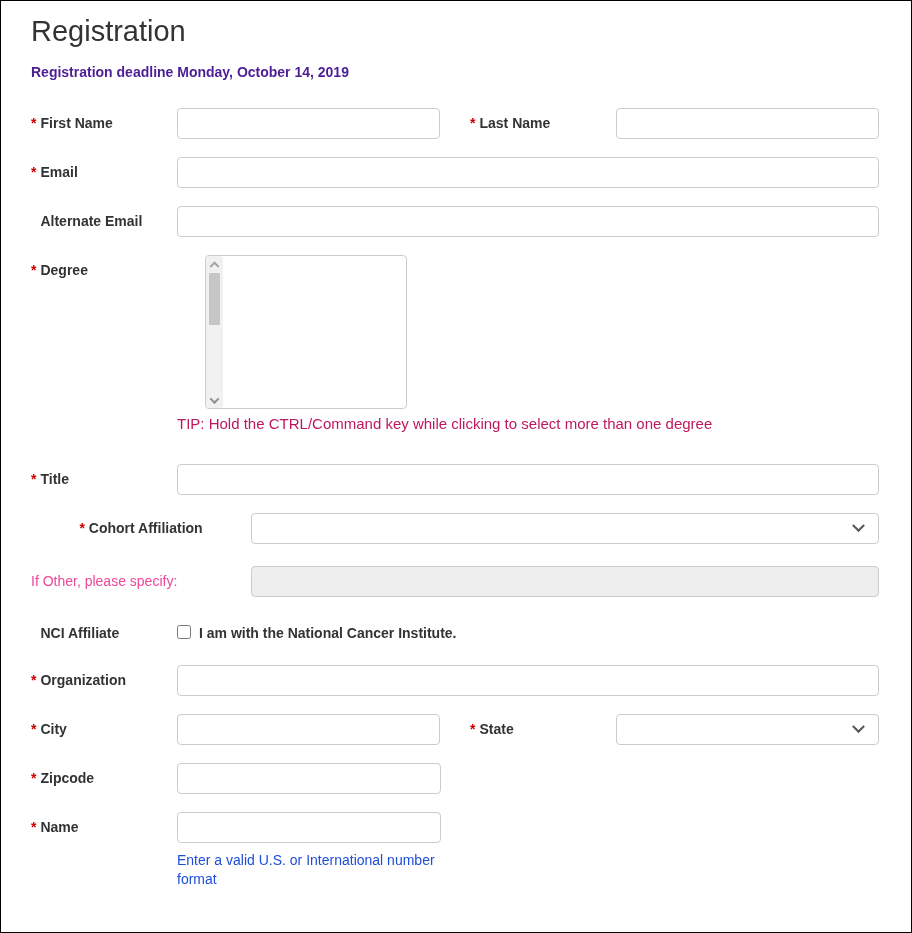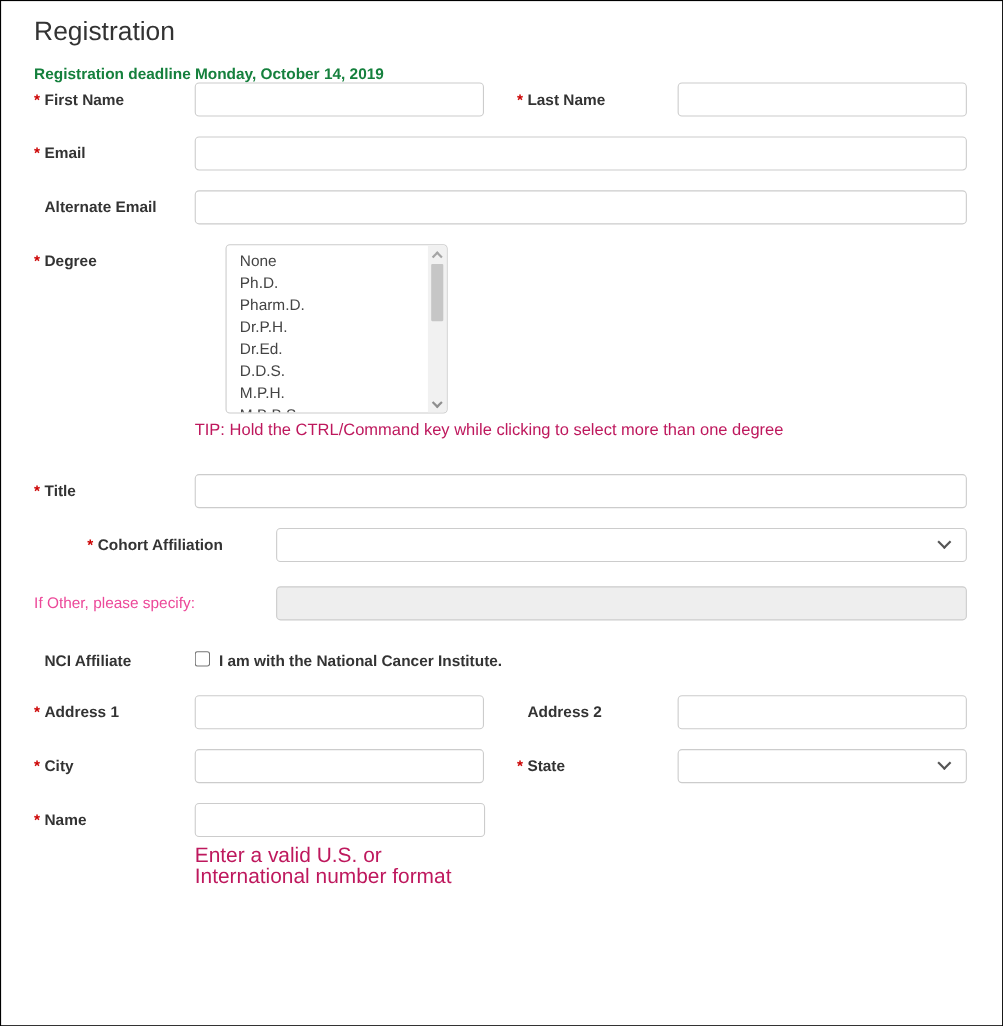--- a/index.html
+++ b/index.html
@@ -6,24 +6,24 @@
   html, body { background: #fff; }
   body {
     width: 912px; height: 933px;
     border: 1px solid #000;
     font-family: "Liberation Sans", "DejaVu Sans", sans-serif;
     font-size: 14px; color: #333;
     overflow: hidden;
   }
   .container { padding: 12px 32px 12px 30px; }
 
-  h1.page-title { font-size: 24px; font-weight: 400; color: #333; margin: 2px 0 0 0; }
-  .deadline { font-weight: bold; font-size: 14px; color: #15803d; margin-top: 16px; }
-
-  .form { margin-top: 0; }
+  h1.page-title { font-size: 29px; font-weight: 400; color: #333; margin: 2px 0 0 0; }
+  .deadline { font-weight: bold; font-size: 14px; color: #4c1d95; margin-top: 16px; }
+
+  .form { margin-top: 28px; }
   .row { display: flex; align-items: flex-start; margin-bottom: 18px; }
 
   .label-col { width: 146px; flex: none; padding-top: 7px; }
   .label-col2 { width: 146px; flex: none; padding-top: 7px; }
   .label-col-wide { width: 220px; flex: none; padding-top: 7px; }
   .gap { width: 30px; flex: none; }
 
   .lbl { font-weight: bold; color: #333; }
   .lbl-plain { font-weight: normal; color: #ec4899; }
   .req { color: #c00; font-weight: bold; margin-right: 4px; }
@@ -74,21 +74,21 @@
   .tip { color: #be185d; font-size: 15px; }
 
   .row-cohort { margin-bottom: 22px; text-align: center; }
   .row-other { margin-bottom: 28px; }
   .row-nci { margin-bottom: 24px; align-items: center; }
 
   .chk-wrap { display: flex; align-items: flex-start; padding-top: 0; }
   .chk-wrap input { width: 14px; height: 14px; margin: 0 8px 0 0; }
   .chk-label { font-weight: bold; color: #333; }
 
-  .hint { color: #be185d; font-size: 19px; line-height: 19px; margin-top: 8px; width: 264px; }
+  .hint { color: #1d4ed8; font-size: 14px; line-height: 19px; margin-top: 8px; width: 264px; }
   .stack { display: flex; flex-direction: column; }
 </style>
 </head>
 <body>
 
 <div class="container">
   <h1 class="page-title">Registration</h1>
   <div class="deadline">Registration deadline Monday, October 14, 2019</div>
 
   <div class="form">
@@ -117,30 +117,20 @@
         <span class="req hidden">*</span><span class="lbl">Alternate Email</span>
       </div>
       <input type="text" class="field-full" value="" style="">
     </div>
 
     <div class="row" style="margin-bottom:0;gap:28px;">
       <div class="label-col">
         <span class="req">*</span><span class="lbl">Degree</span>
       </div>
       <div class="listbox">
-        <div class="opts">
-            <div class="opt">None</div>
-            <div class="opt">Ph.D.</div>
-            <div class="opt">Pharm.D.</div>
-            <div class="opt">Dr.P.H.</div>
-            <div class="opt">Dr.Ed.</div>
-            <div class="opt">D.D.S.</div>
-            <div class="opt">M.P.H.</div>
-            <div class="opt">M.B.B.S.</div>
-          </div>
         <div class="sbar">
           <div class="sbtn">
               <span class="chev up"></span>
             </div>
           <div class="sthumb"></div>
           <div class="strack"></div>
           <div class="sbtn">
               <span class="chev down"></span>
             </div>
         </div>
@@ -179,48 +169,49 @@
     <div class="row row-nci">
       <div class="label-col" style="padding-top:0;">
         <span class="req hidden">*</span><span class="lbl">NCI Affiliate</span>
       </div>
       <div class="chk-wrap">
         <input type="checkbox" style="">
         <span class="chk-label">I am with the National Cancer Institute.</span>
       </div>
     </div>
 
-
-    <div class="row">
-      <div class="label-col">
-        <span class="req">*</span><span class="lbl">Address 1</span>
-      </div>
-      <input type="text" class="field-half" value="" style="">
-      <div class="gap"></div>
-      <div class="label-col2">
-        <span class="req hidden">*</span><span class="lbl">Address 2</span>
-      </div>
-      <input type="text" class="field-half" value="" style="">
-    </div>
+    <div class="row">
+      <div class="label-col">
+        <span class="req">*</span><span class="lbl">Organization</span>
+      </div>
+      <input type="text" class="field-full" value="" style="">
+    </div>
+
 
     <div class="row">
       <div class="label-col">
         <span class="req">*</span><span class="lbl">City</span>
       </div>
       <input type="text" class="field-half" value="" style="">
       <div class="gap"></div>
       <div class="label-col2">
         <span class="req">*</span><span class="lbl">State</span>
       </div>
       <div class="select field-half">
         <span class="sel-value"></span>
         <span class="sel-chev"></span>
       </div>
     </div>
 
+    <div class="row">
+      <div class="label-col">
+        <span class="req">*</span><span class="lbl">Zipcode</span>
+      </div>
+      <input type="text" class="field-half" value="" style="">
+    </div>
 
     <div class="row">
       <div class="label-col">
         <span class="req">*</span><span class="lbl">Name</span>
       </div>
       <div class="stack">
         <input type="text" class="field-half" value="" style="">
         <div class="hint">Enter a valid U.S. or International number format</div>
       </div>
     </div>

